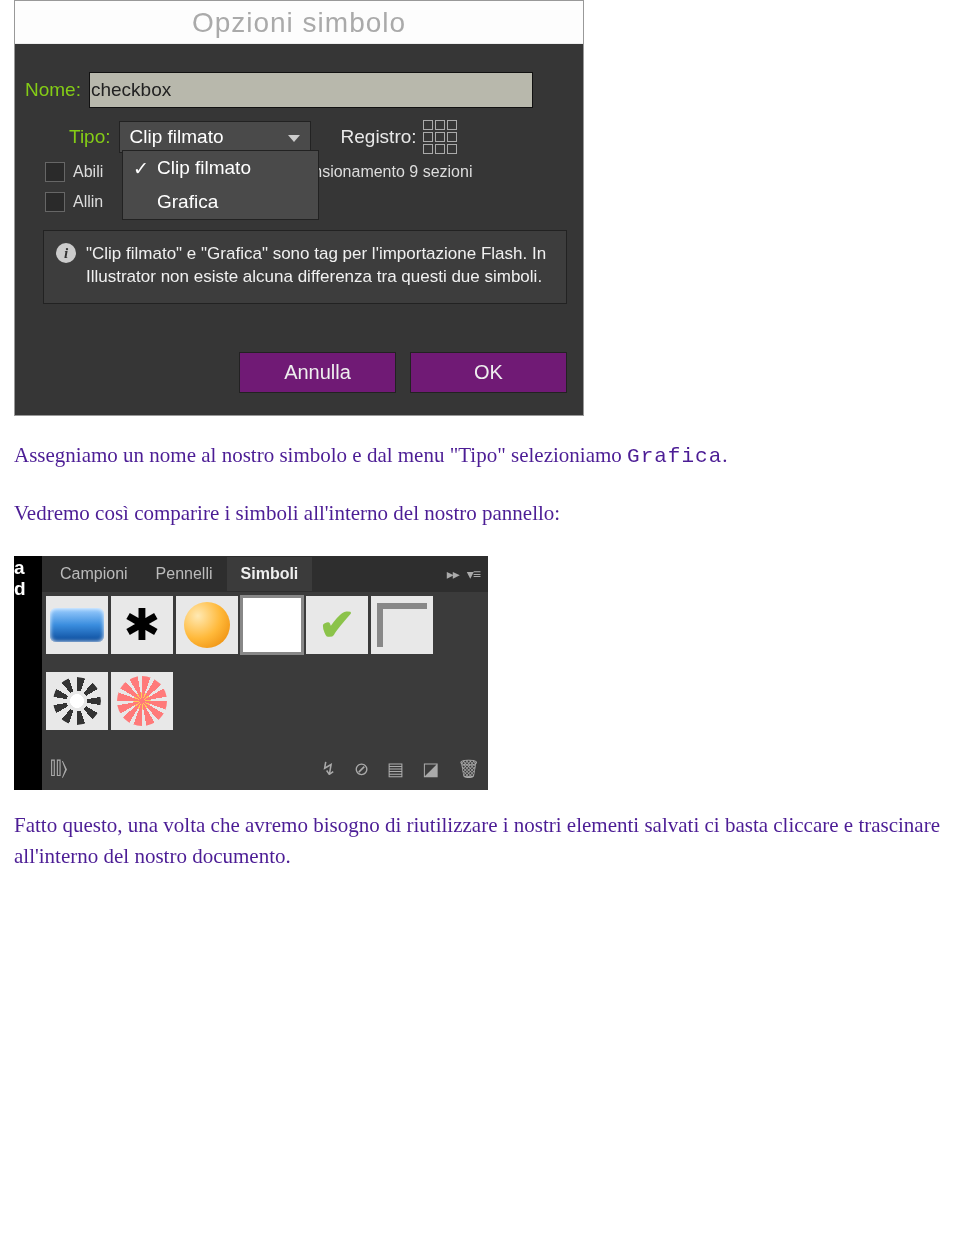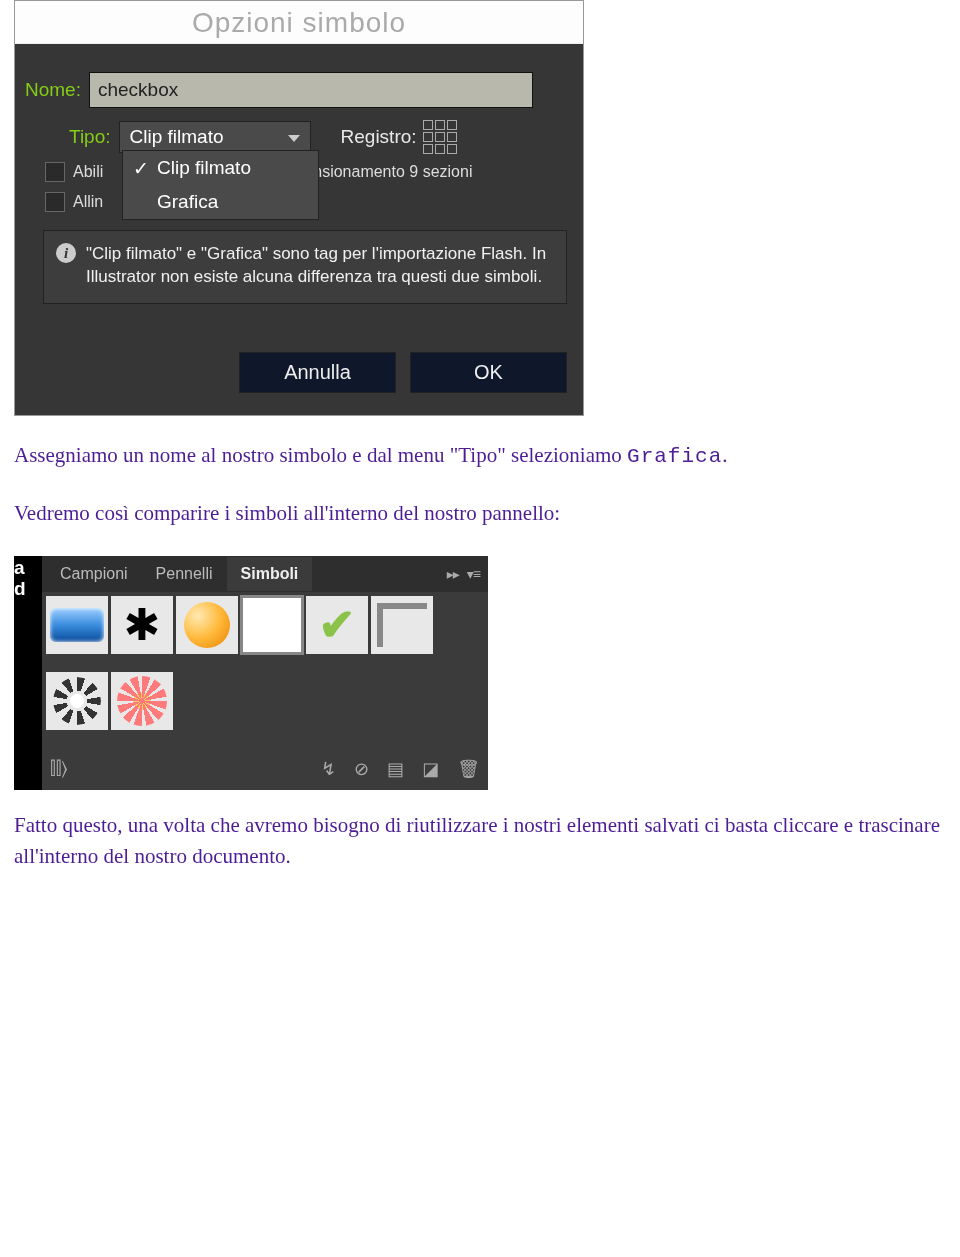--- a/index.html
+++ b/index.html
@@ -40,21 +40,21 @@
   }
   .label {
     color: #84cc16;
     font-size: 19px;
     margin-right: 8px;
   }
   .text-input {
     flex: 1;
     background: #b8b8ac;
     border: 1px solid #111;
-    padding: 6px 8px;
+    padding: 6px 1px;
     color: #222;
     font-size: 19px;
     font-family: Arial;
     margin-right: 40px;
   }
   .row2 {
     display: flex;
     align-items: center;
     margin-bottom: 0;
     margin-left: 44px;
@@ -161,21 +161,21 @@
     line-height: 1.35;
   }
   .btn-row {
     display: flex;
     justify-content: flex-end;
     gap: 14px;
     margin-top: 48px;
     margin-right: 6px;
   }
   .dialog-btn {
-    background: #0f172a;
+    background: #701a75;
     border: 1px solid #222;
     color: #eee;
     font-size: 20px;
     text-align: center;
     width: 155px;
     padding: 8px 0;
   }
   
   
   .doc-text {

